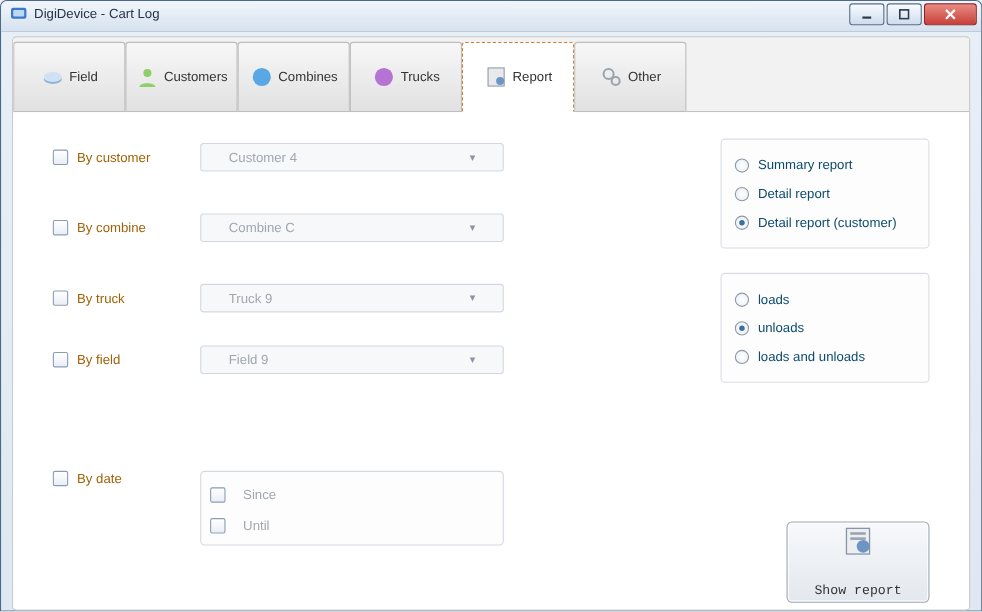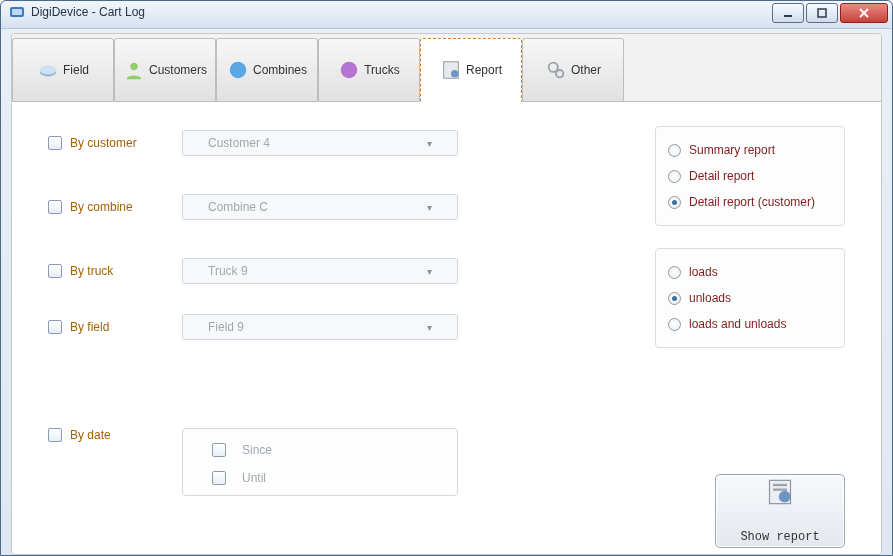--- a/index.html
+++ b/index.html
@@ -157,21 +157,21 @@
     padding:10px 12px;
     margin-bottom:22px;
     background:#fdfdfd;
   }
   .radio-row {
     display:flex;
     align-items:center;
     gap:8px;
     padding:6px 0;
     font-size:12px;
-    color:#7f1d1d;
+    color:#0c4a6e;
   }
   .radio {
     width:13px;height:13px;
     border:1px solid #8d99a8;
     border-radius:50%;
     background:radial-gradient(#fff,#e6ecf3);
     position:relative;
     flex-shrink:0;
   }
   .radio.checked::after{
@@ -179,21 +179,21 @@
     position:absolute;
     top:3px;left:3px;
     width:5px;height:5px;
     background:#3b6ea5;
     border-radius:50%;
   }
   .datebox {
     width:276px;
     border:1px solid #d2d8e0;
     border-radius:4px;
-    padding:10px 29px;
+    padding:10px 8px;
     background:#fdfdfd;
   }
   .datebox .drow {
     display:flex;
     align-items:center;
     gap:8px;
     padding:4px 0 10px 0;
     color:#a0a7b0;
   }
   .showbtn {

